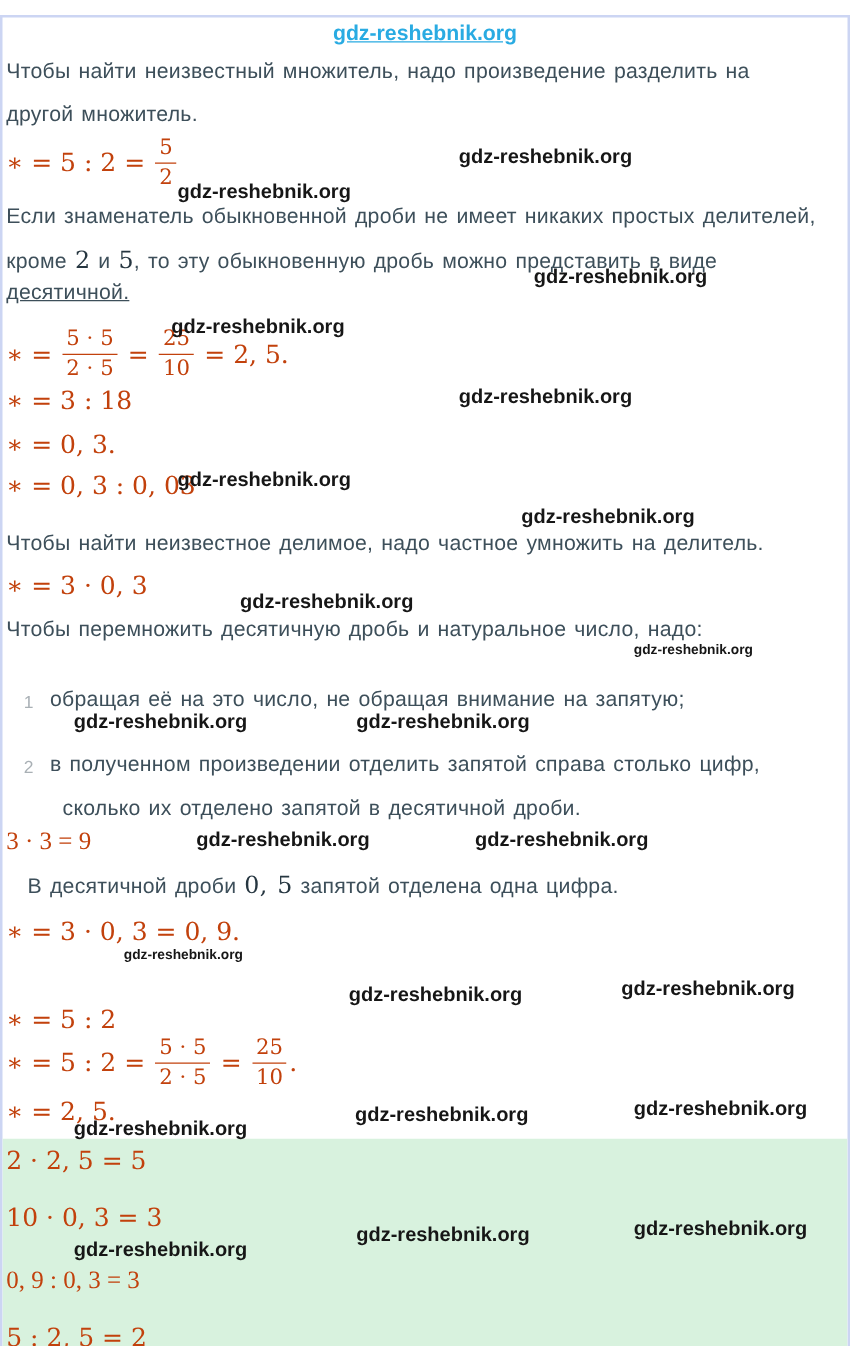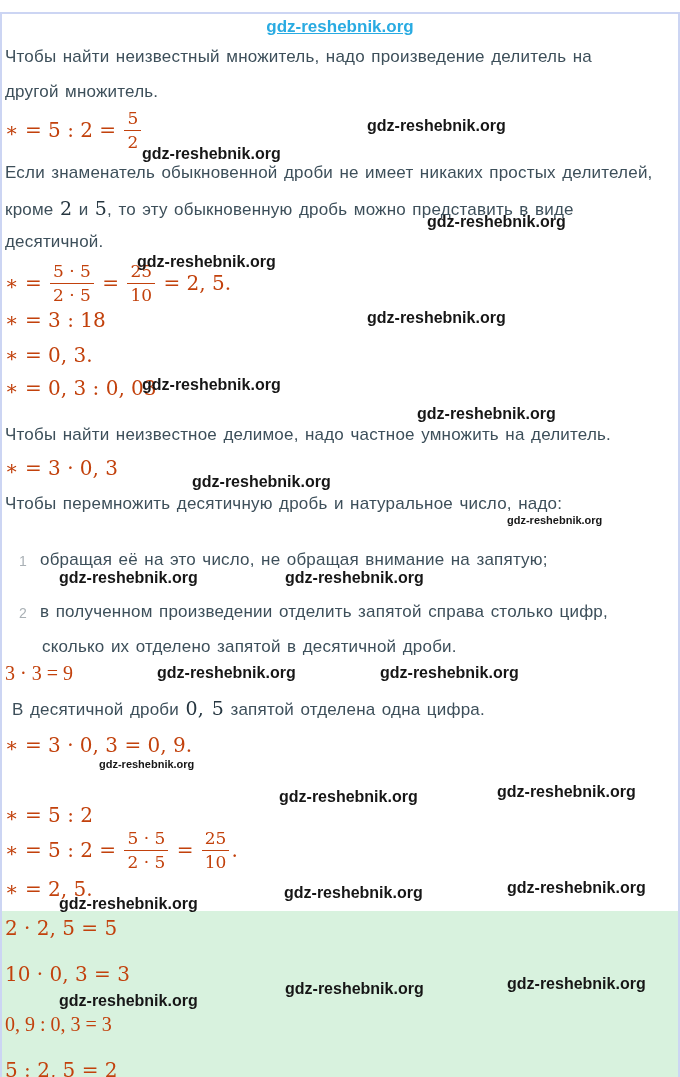--- a/index.html
+++ b/index.html
@@ -91,36 +91,36 @@
 </style>
 </head>
 <body>
 
 <div id="page">
 
   <div class="green-block"></div>
 
   <a class="wm-top">gdz-reshebnik.org</a>
 
-  <div class="para" style="left:3px;top:33px;">Чтобы найти неизвестный множитель, надо произведение делитель на</div>
+  <div class="para" style="left:3px;top:33px;">Чтобы найти неизвестный множитель, надо произведение разделить на</div>
   <div class="para" style="left:3px;top:68px;">другой множитель.</div>
 
   <div class="math math-frac" style="left:3px;top:92px;">
     <span>∗ = 5 : 2 = </span>
     <span class="frac">
       <span class="num">5</span>
       <span class="den">2</span>
     </span>
   </div>
 
   <div class="para" style="left:3px;top:149px;">Если знаменатель обыкновенной дроби не имеет никаких простых делителей,</div>
   <div class="para" style="left:3px;top:183px;">
     <span>кроме </span><span class="mnum">2</span><span> и </span><span class="mnum">5</span><span>, то эту обыкновенную дробь можно представить в виде</span>
   </div>
-  <div class="para" style="left:3px;top:218px;">десятичной.</div>
+  <div class="para" style="left:3px;top:210px;text-decoration:underline;">десятичной.</div>
 
   <div class="math math-frac" style="left:3px;top:245px;">
     <span>∗ = </span>
     <span class="frac">
       <span class="num">5 · 5</span>
       <span class="den">2 · 5</span>
     </span>
     <span> = </span>
     <span class="frac">
       <span class="num">25</span>
@@ -137,25 +137,25 @@
 
   <div class="math" style="left:3px;top:442px;">∗ = 3 · 0, 3</div>
 
   <div class="para" style="left:3px;top:480px;">Чтобы перемножить десятичную дробь и натуральное число, надо:</div>
 
   <div class="list-num" style="left:17px;top:539px;">1</div>
   <div class="para" style="left:38px;top:536px;">обращая её на это число, не обращая внимание на запятую;</div>
 
   <div class="list-num" style="left:17px;top:591px;">2</div>
   <div class="para" style="left:38px;top:588px;">в полученном произведении отделить запятой справа столько цифр,</div>
-  <div class="para" style="left:40px;top:623px;">сколько их отделено запятой в десятичной дроби.</div>
+  <div class="para" style="left:48px;top:623px;">сколько их отделено запятой в десятичной дроби.</div>
 
   <div class="math" style="left:3px;top:648px;font-family:Liberation Serif, serif;">3 · 3 = 9</div>
 
-  <div class="para" style="left:10px;top:683px;text-align:right;">
+  <div class="para" style="left:20px;top:683px;text-align:right;">
     <span>В десятичной дроби </span><span class="mnum">0, 5</span><span> запятой отделена одна цифра.</span>
   </div>
 
   <div class="math" style="left:3px;top:719px;">∗ = 3 · 0, 3 = 0, 9.</div>
 
 
   <div class="math" style="left:3px;top:789px;">∗ = 5 : 2</div>
 
   <div class="math math-frac" style="left:3px;top:812px;">
     <span>∗ = 5 : 2 = </span>

